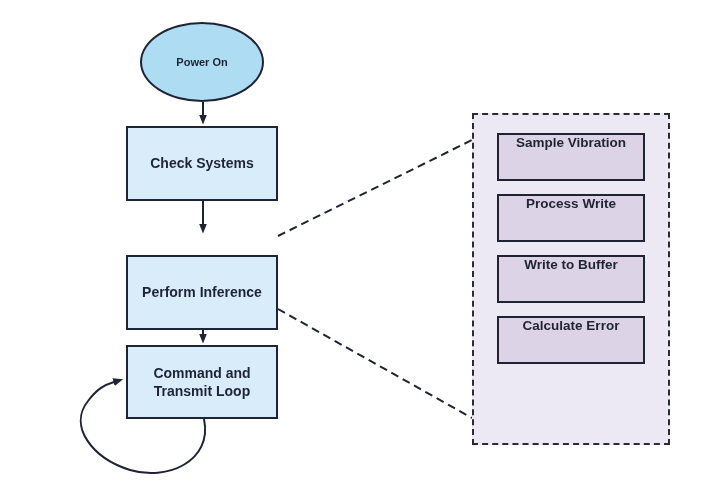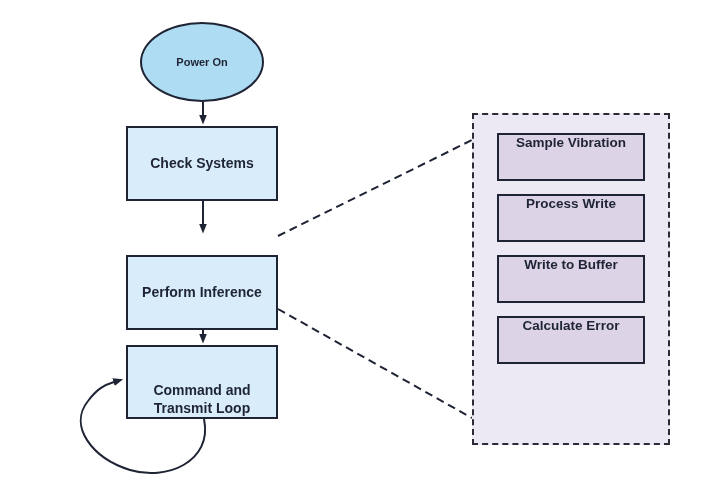--- a/index.html
+++ b/index.html
@@ -45,21 +45,21 @@
   }
   .node-ellipse {
     left: 140px; top: 22px;
     width: 124px; height: 80px;
     border-radius: 50%;
     background: var(--ellipse-fill);
     font-size: 11px;
   }
   .node-check    { left: 126px; top: 126px; width: 152px; height: 75px; }
   .node-infer    { left: 126px; top: 235px; width: 152px; height: 75px; margin-top: 20px; }
-  .node-command  { left: 126px; top: 345px; width: 152px; height: 74px; padding: 0 12px; align-items: flex-end; }
+  .node-command  { left: 126px; top: 345px; width: 152px; height: 74px; padding: 0 12px; }
   .detail-panel {
     position: absolute;
     left: 472px; top: 113px;
     width: 198px; height: 332px;
     background: var(--detail-bg);
     border: 2px dashed #2b2b35;
     display: flex;
     flex-direction: column;
     align-items: center;
     padding-top: 18px;

